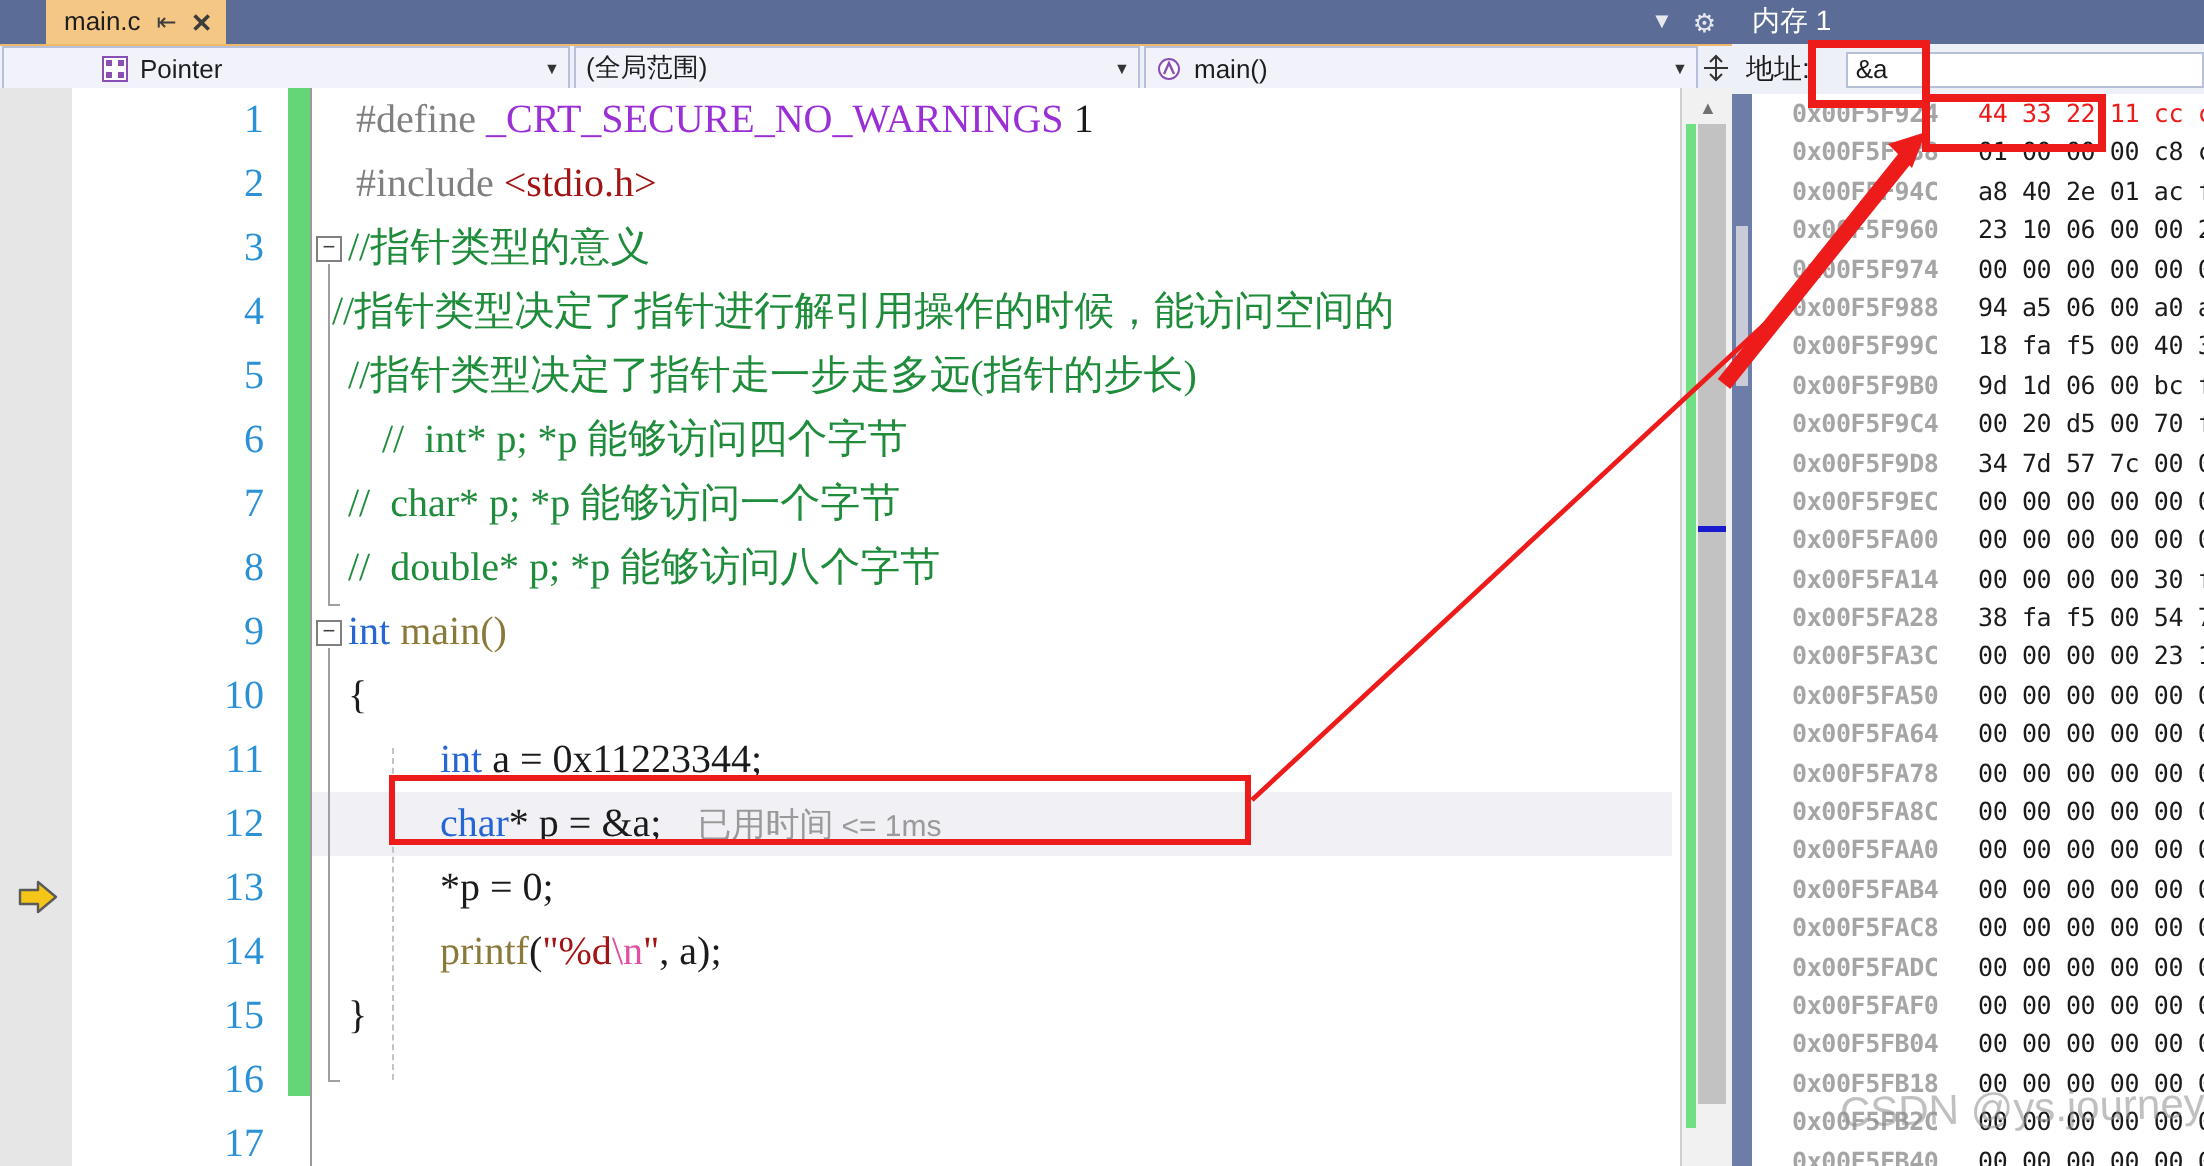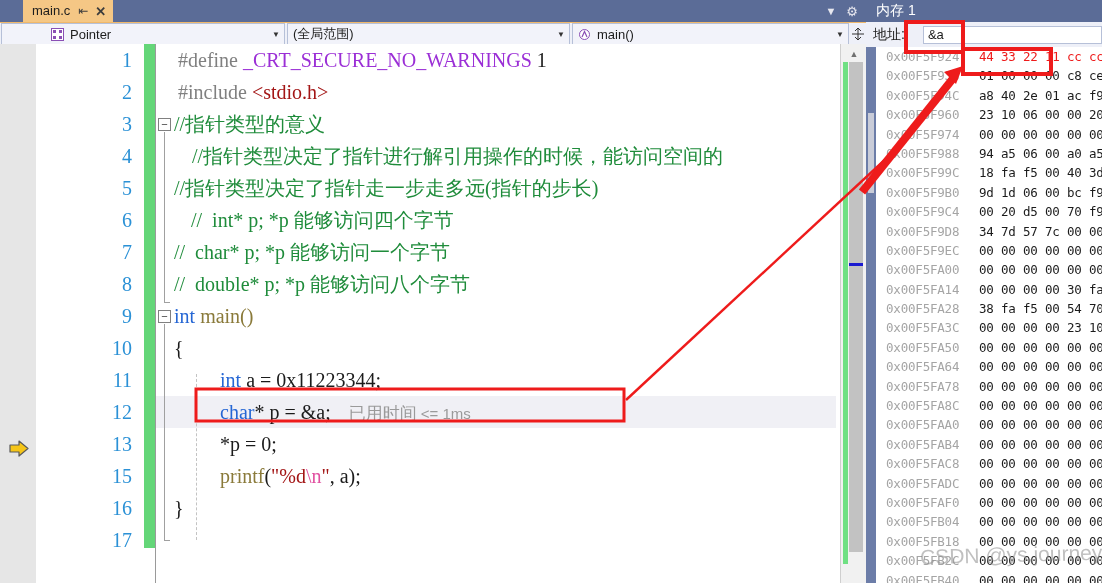--- a/index.html
+++ b/index.html
@@ -87,21 +87,21 @@
   .mem-pane{position:absolute;left:866px;top:0;width:236px;height:583px;background:#ffffff;overflow:hidden;}
   .mem-header{position:absolute;left:0;top:0;width:236px;height:22px;background:#5b6c97;display:flex;align-items:center;padding-left:10px;box-sizing:border-box;}
   .mem-title{color:#ffffff;font-size:14px;white-space:nowrap;}
   .mem-addrbar{position:absolute;left:0;top:22px;width:236px;height:25px;background:#eef0f8;display:flex;align-items:center;padding-left:7px;box-sizing:border-box;gap:12px;}
   .mem-addr-label{font-size:14px;color:#1b1b1b;white-space:nowrap;}
   .mem-addr-input{margin-left:6px;height:18px;flex:1 1 auto;background:#ffffff;border:1px solid #b6c0d8;box-sizing:border-box;display:flex;align-items:center;padding-left:4px;font-size:13px;color:#1b1b1b;}
   .mem-rail{position:absolute;left:0;top:47px;width:10px;height:536px;background:#6c7da8;}
   .mem-rail-thumb{position:absolute;left:2px;top:66px;width:6px;height:80px;background:#c9ccd8;}
   .mem-grid{position:absolute;left:10px;top:47px;width:226px;height:536px;overflow:hidden;font-family:"DejaVu Sans Mono", monospace;font-size:12.5px;}
   .mem-row{height:19.4px;line-height:19.4px;white-space:pre;display:flex;}
-  .mem-a{color:#a5a5a5;padding-left:10px;width:93px;flex:0 0 auto;letter-spacing:-0.2px;}
+  .mem-a{color:#a5a5a5;padding-left:20px;width:93px;flex:0 0 auto;letter-spacing:-0.2px;font-weight:bold;}
   .mem-b{color:#1b1b1b;flex:1 1 auto;letter-spacing:-0.2px;}
   .mem-b.hl{color:#ee1b1b;}
 
   
   .anno{position:absolute;pointer-events:none;}
   .watermark{position:absolute;left:920px;top:543px;font-family:"Liberation Sans",sans-serif;font-size:21px;color:rgba(140,140,140,.55);white-space:nowrap;transform:rotate(-1.5deg);}
 </style>
 </head>
 <body>
 
@@ -195,20 +195,23 @@
         <div class="ln-row">
             <span class="lnum">11</span>
           </div>
         <div class="ln-row">
             <span class="lnum">12</span>
           </div>
         <div class="ln-row">
             <span class="lnum">13</span>
           </div>
         <div class="ln-row">
+            <span class="lnum">14</span>
+          </div>
+        <div class="ln-row">
             <span class="lnum">15</span>
           </div>
         <div class="ln-row">
             <span class="lnum">16</span>
           </div>
         <div class="ln-row">
             <span class="lnum">17</span>
           </div>
       </div>
       <div class="changebar"></div>
@@ -232,21 +235,21 @@
         <div class="guide-v" style="left:8px;top:280px;height:216px;"></div>
         <div class="guide-foot" style="left:8px;top:496px;"></div>
         <div class="guide-dash" style="left:40px;top:330px;height:166px;"></div>
 
         <div class="line" style="padding-left:22px;"><span class="tok-pre">#define</span><span class="tok-macro"> _CRT_SECURE_NO_WARNINGS</span><span class="tok-num"> 1</span></div>
 
         <div class="line" style="padding-left:22px;"><span class="tok-pre">#include</span><span class="tok-inc"> &lt;stdio.h&gt;</span></div>
 
         <div class="line" style="padding-left:18px;"><span class="tok-cmt">//指针类型的意义</span></div>
 
-        <div class="line" style="padding-left:36px;"><span class="tok-cmt">//指针类型决定了指针进行解引用操作的时候，能访问空间的</span></div>
+        <div class="line" style="padding-left:10px;"><span class="tok-cmt">//指针类型决定了指针进行解引用操作的时候，能访问空间的</span></div>
 
         <div class="line" style="padding-left:18px;"><span class="tok-cmt">//指针类型决定了指针走一步走多远(指针的步长)</span></div>
 
         <div class="line" style="padding-left:35px;font-family:Liberation Serif, serif;"><span class="tok-cmt">//  int* p; *p 能够访问四个字节</span></div>
 
         <div class="line" style="padding-left:18px;"><span class="tok-cmt">//  char* p; *p 能够访问一个字节</span></div>
 
         <div class="line" style="padding-left:18px;"><span class="tok-cmt">//  double* p; *p 能够访问八个字节</span></div>
 
         <div class="line" style="padding-left:18px;"><span class="tok-kw">int</span><span class="tok-fn"> main()</span></div>

